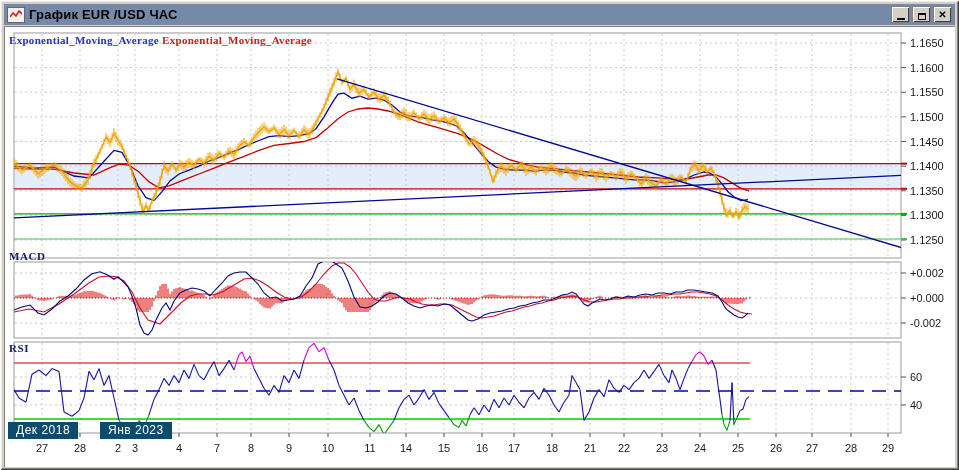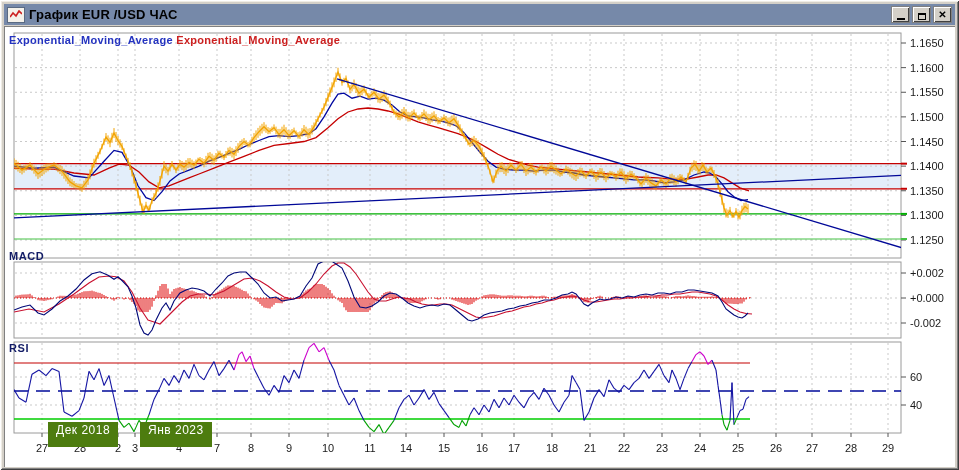--- a/index.html
+++ b/index.html
@@ -12,29 +12,29 @@
   #win-buttons{margin-left:auto;display:flex;gap:2px;}
   .wbtn{width:17px;height:15px;background:#d4d0c8;border:1px solid #808080;
     box-shadow:inset 1px 1px 0 #ffffff, inset -1px -1px 0 #404040;
     display:flex;align-items:flex-end;justify-content:center;font-size:10px;font-weight:bold;color:#000;line-height:11px;cursor:default;}
   .wbtn.close{align-items:center;line-height:13px;}
   .wbtn.min::after{content:"";width:8px;height:2px;background:#000;margin-bottom:2px;}
   .wbtn.max::after{content:"";width:8px;height:7px;border:1px solid #000;border-top:2px solid #000;margin-bottom:2px;box-sizing:border-box;}
   #client{position:relative;width:951px;height:441px;background:#ffffff;margin-top:1px;
     box-shadow:inset 1px 1px 0 #808080, inset -1px -1px 0 #ffffff;}
   #chart-svg{position:absolute;left:0;top:0;}
-  .overlay{position:absolute;pointer-events:none;white-space:nowrap;}
+  .overlay{position:absolute;pointer-events:none;white-space:nowrap;font-family:Liberation Serif, serif;}
   #legend{left:5px;top:8px;font-size:11px;font-weight:bold;letter-spacing:0.3px;}
   #legend .ema-b{color:#2433c0;}
   #legend .ema-r{color:#cc2020;}
   .panel-label{font-size:11px;font-weight:bold;color:#121c66;letter-spacing:0.6px;}
   #macd-label{left:5px;top:224px;}
   #rsi-label{left:5px;top:316px;}
-  .month-badge{position:absolute;top:396px;background:#4d7c0f;color:#ffffff;font-size:12px;
-    padding:1px 8px 10px 8px;letter-spacing:0.5px;margin-left:40px;}
+  .month-badge{position:absolute;top:396px;background:#0c4a6e;color:#ffffff;font-size:12px;
+    padding:1px 8px 2px 8px;letter-spacing:0.5px;}
   #month-dec{left:4px;}
   #month-jan{left:96px;}
 </style>
 </head>
 <body>
 
 <div id="window">
   <div id="titlebar">
     <div id="title-icon">
       <svg width="12" height="9" viewBox="0 0 12 9">

